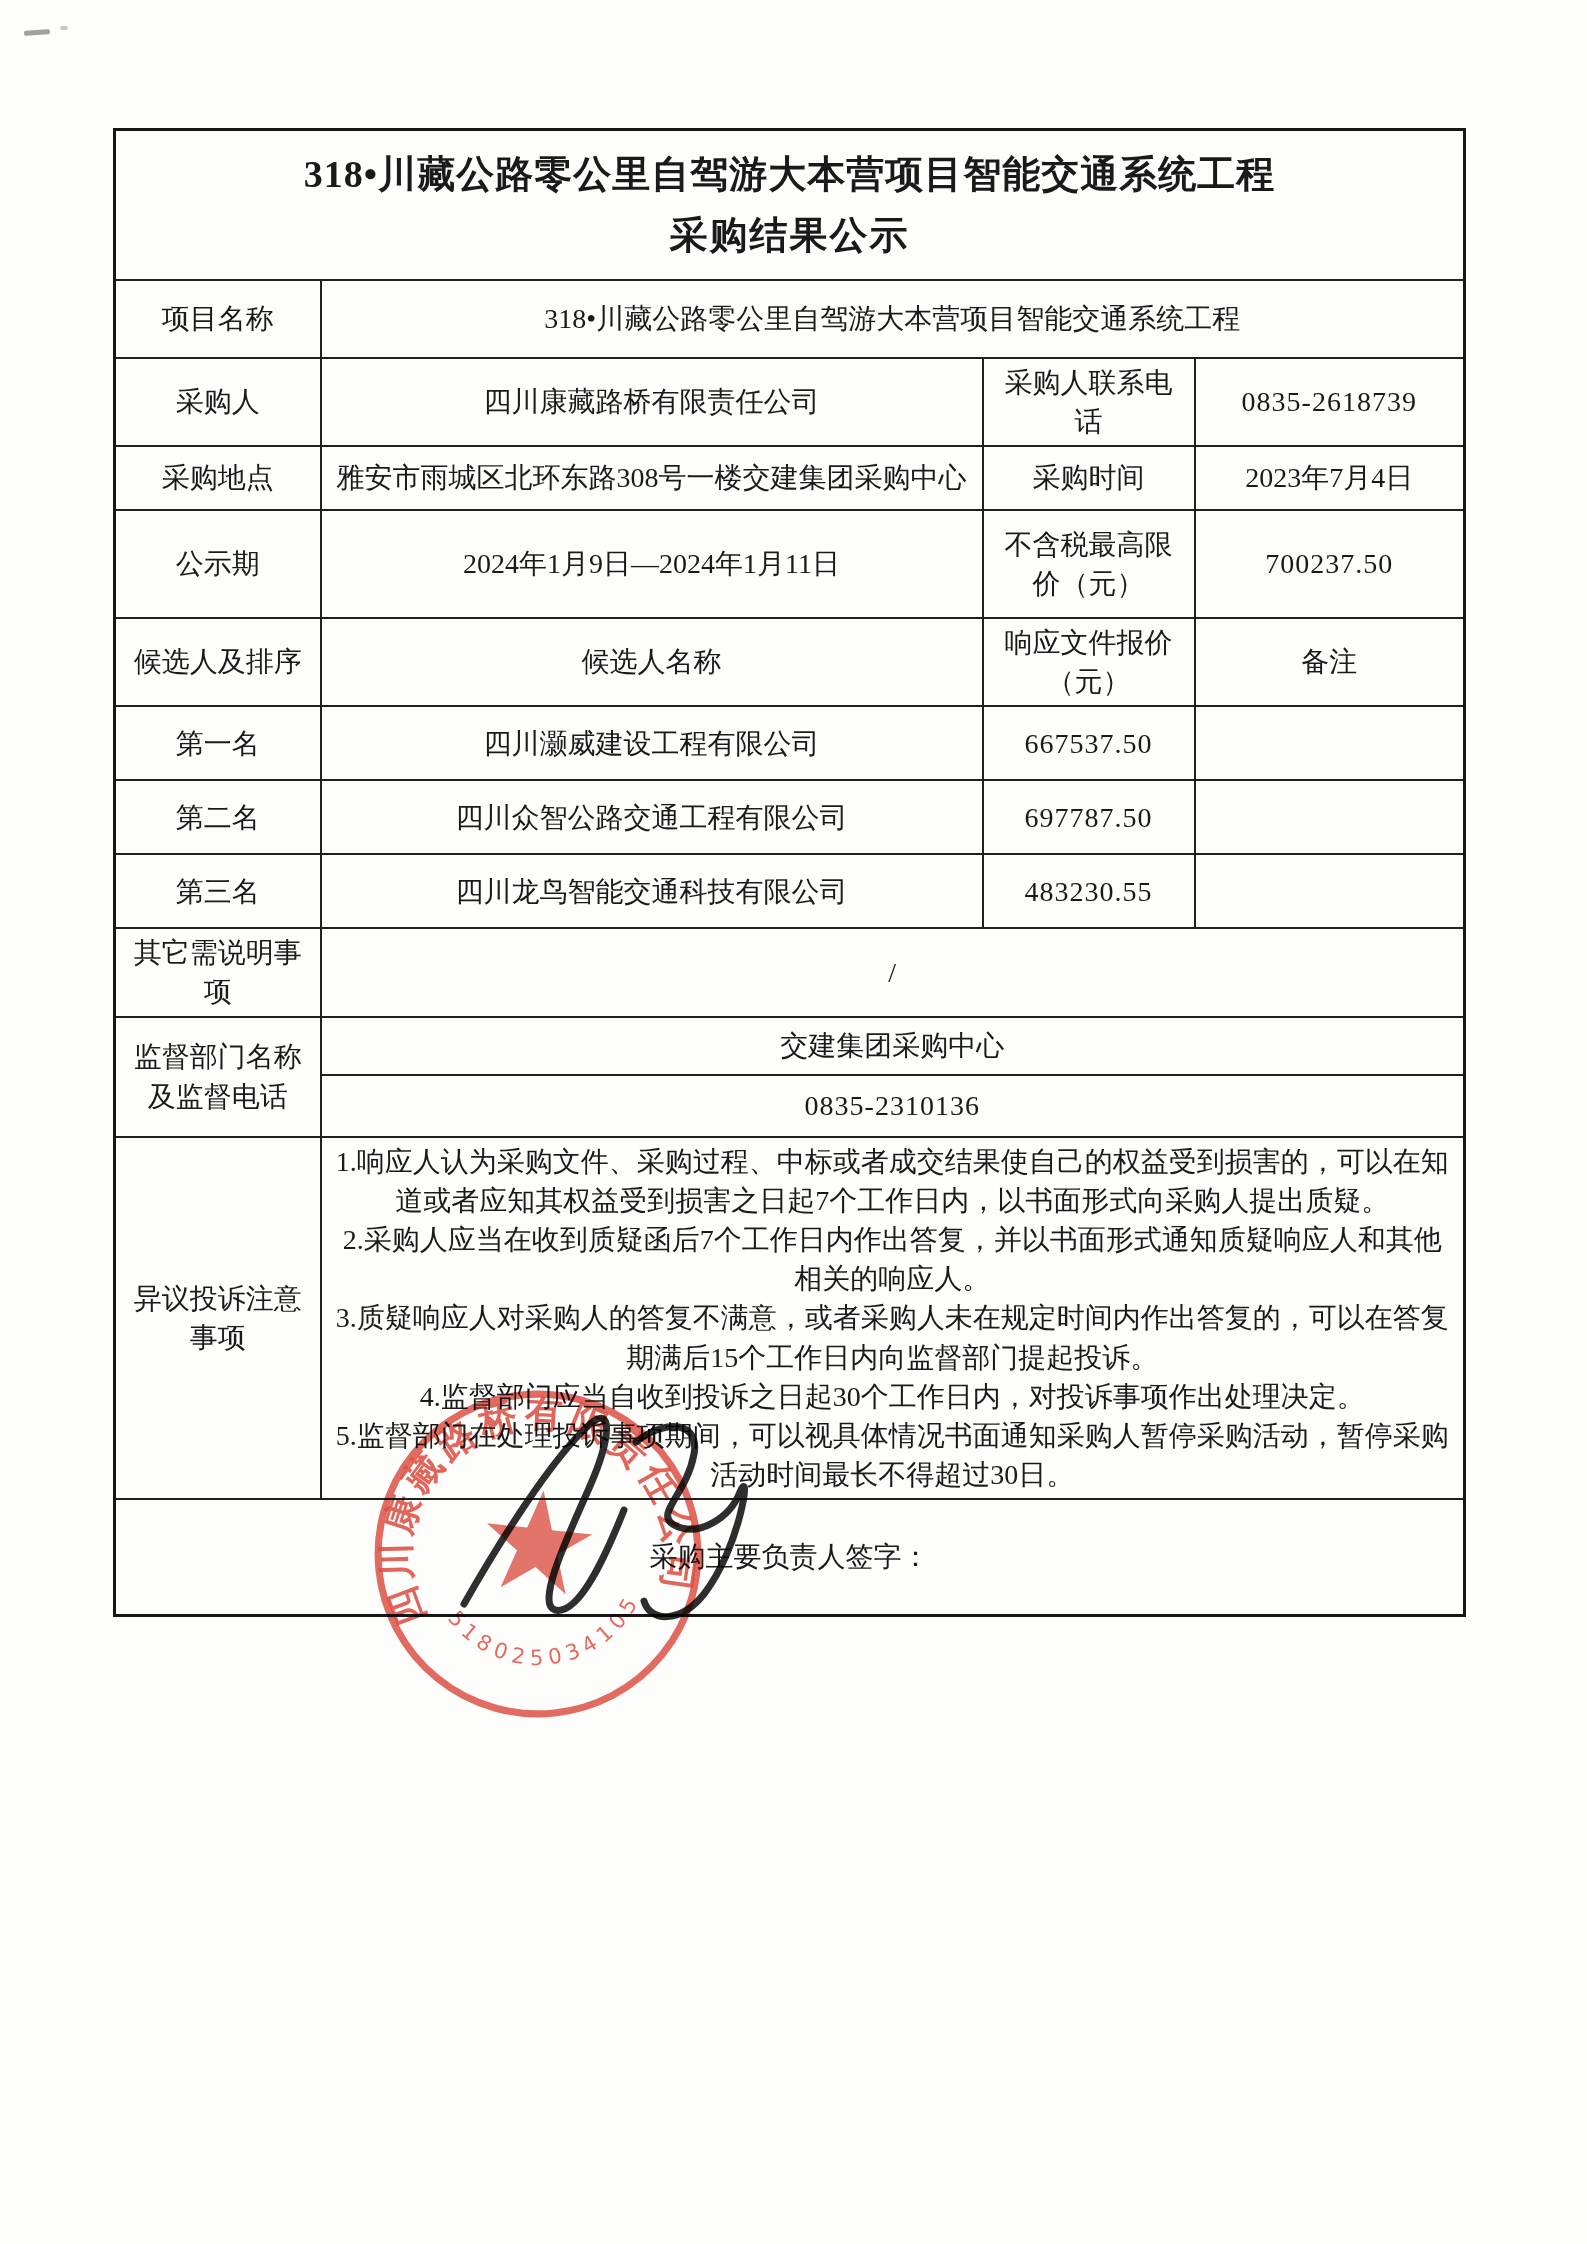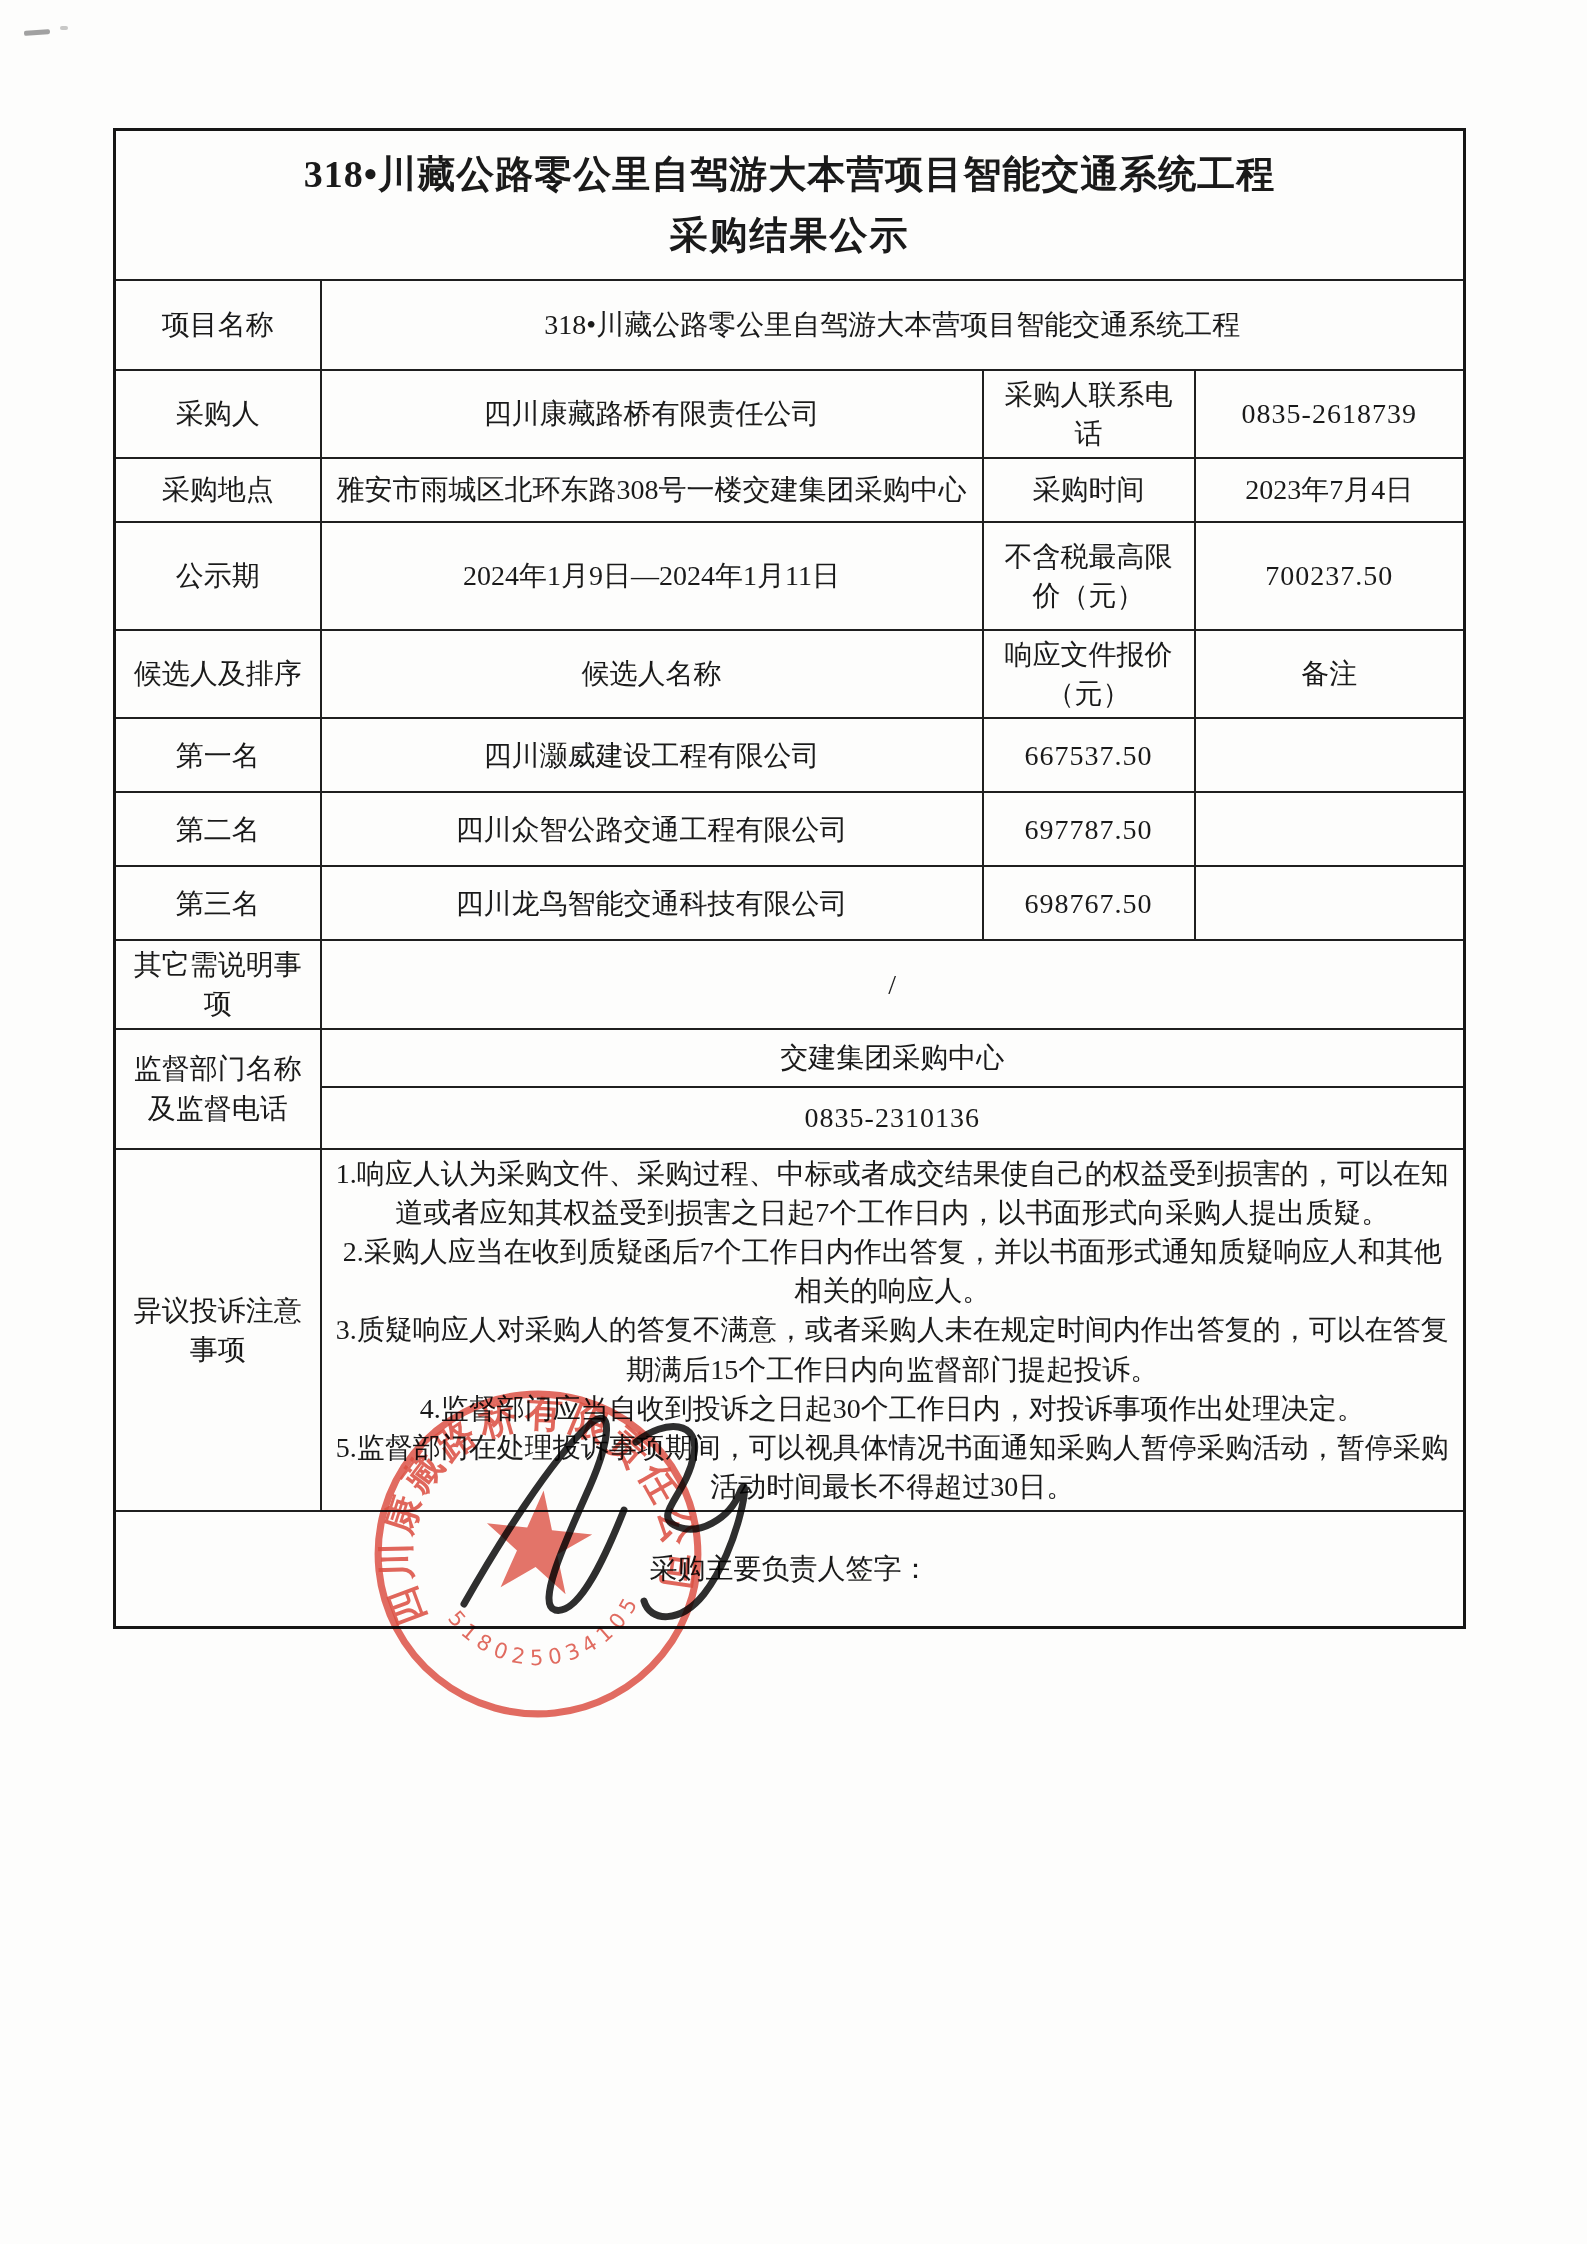--- a/index.html
+++ b/index.html
@@ -25,21 +25,21 @@
     border:2px solid #1f1f1f;
     padding:4px 8px;
     text-align:center;
     vertical-align:middle;
     font-size:28px;
     line-height:1.4;
     word-break:break-all;
   }
   table.doc{border:3px solid #161616;}
   tr.r-title{height:150px;}
-  tr.r-name{height:90px;}
+  tr.r-name{height:78px;}
   tr.r-purchaser{height:80px;}
   tr.r-location{height:64px;margin-left:40px;}
   tr.r-period{height:108px;}
   tr.r-candhead{height:88px;}
   tr.r-cand{height:74px;}
   tr.r-other{height:84px;}
   tr.r-sup1{height:58px;padding-left:12px;}
   tr.r-sup2{height:62px;margin-top:44px;}
   tr.r-objection{height:312px;}
   tr.r-sign{height:116px;}
@@ -141,21 +141,21 @@
     <tr class="r-cand">
       <td>第二名</td>
       <td>四川众智公路交通工程有限公司</td>
       <td class="num">697787.50</td>
       <td></td>
     </tr>
 
     <tr class="r-cand">
       <td>第三名</td>
       <td>四川龙鸟智能交通科技有限公司</td>
-      <td class="num">698767.50</td>
+      <td class="num">483230.55</td>
       <td></td>
     </tr>
 
     <tr class="r-other">
       <td class="label-cell">其它需说明事项</td>
       <td colspan="3">/</td>
     </tr>
 
     <tr class="r-sup1">
       <td rowspan="2" class="label-cell">监督部门名称及监督电话</td>

